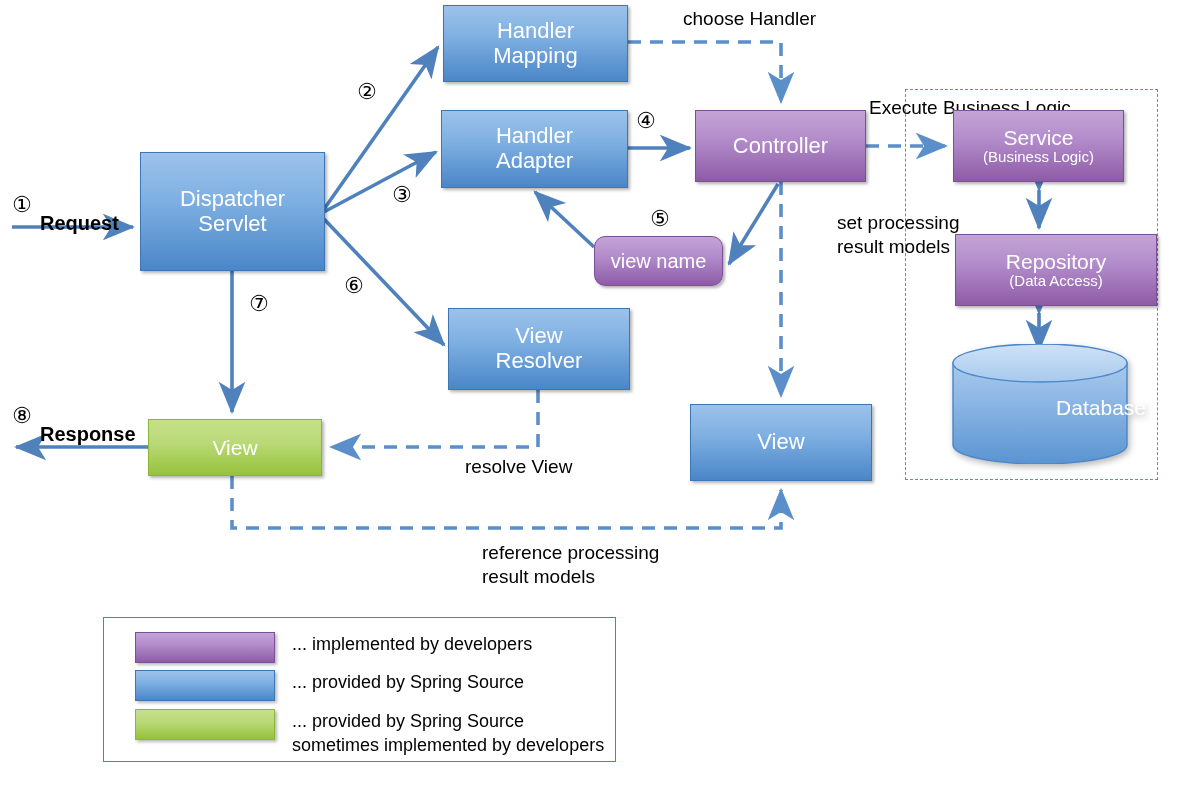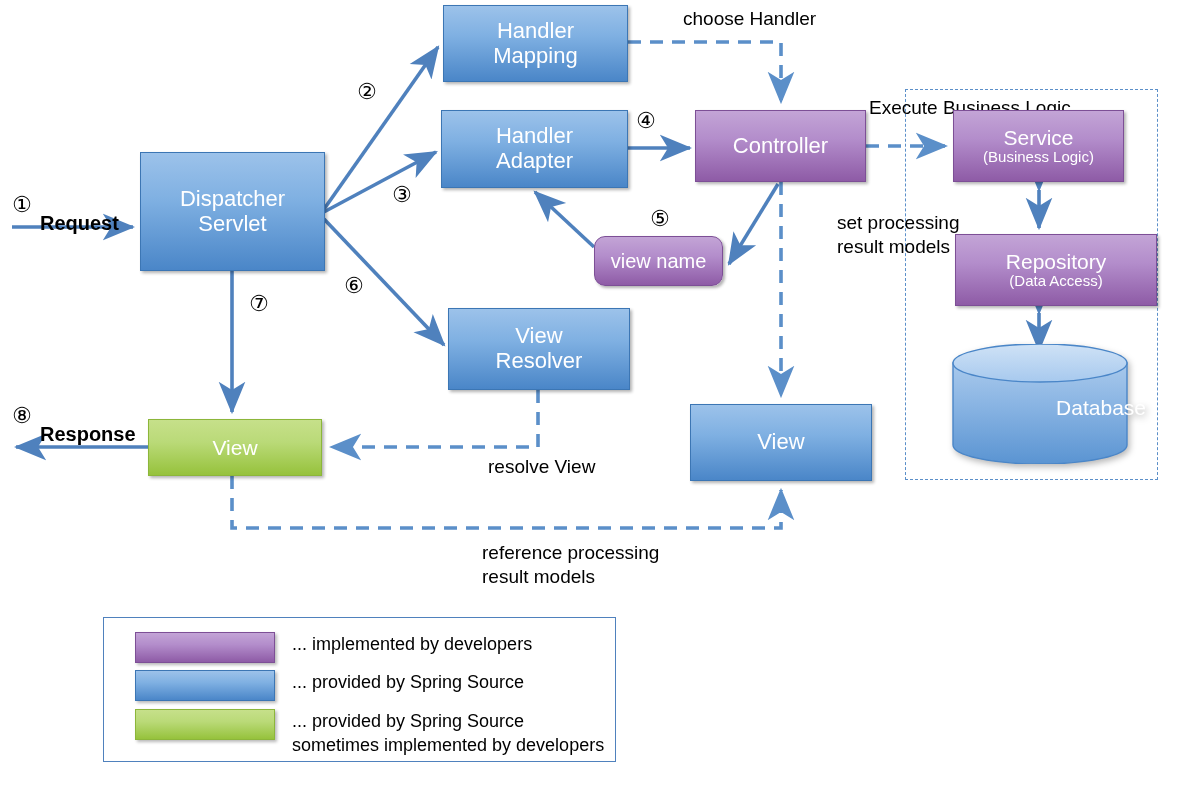--- a/index.html
+++ b/index.html
@@ -238,21 +238,21 @@
   <div class="circnum" style="left:650px; top:206px;">⑤</div>
   <div class="circnum" style="left:344px; top:273px;">⑥</div>
   <div class="circnum" style="left:249px; top:291px;">⑦</div>
   <div class="circnum step" style="left:12px; top:403px;">⑧</div>
 
   <div class="label step" style="left:40px; top:195px;">Request</div>
   <div class="label step" style="left:40px; top:406px;">Response</div>
   <div class="label" style="left:683px; top:7px;">choose Handler</div>
   <div class="label" style="left:837px; top:211px;">set processing
 result models</div>
-  <div class="label" style="left:488px; top:455px;">resolve View</div>
+  <div class="label" style="left:465px; top:455px;">resolve View</div>
   <div class="label" style="left:441px; top:541px; text-align:left;margin-left:41px;">reference processing
 result models</div>
 
   <div id="legend" style="left:103px; top:617px; width:513px; height:145px;">
     <div class="legrow" style="left:31px; top:14px;">
       <div class="swatch purple"></div>
       <div class="legtext">... implemented by developers</div>
     </div>
     <div class="legrow" style="left:31px; top:52px;">
       <div class="swatch blue"></div>

